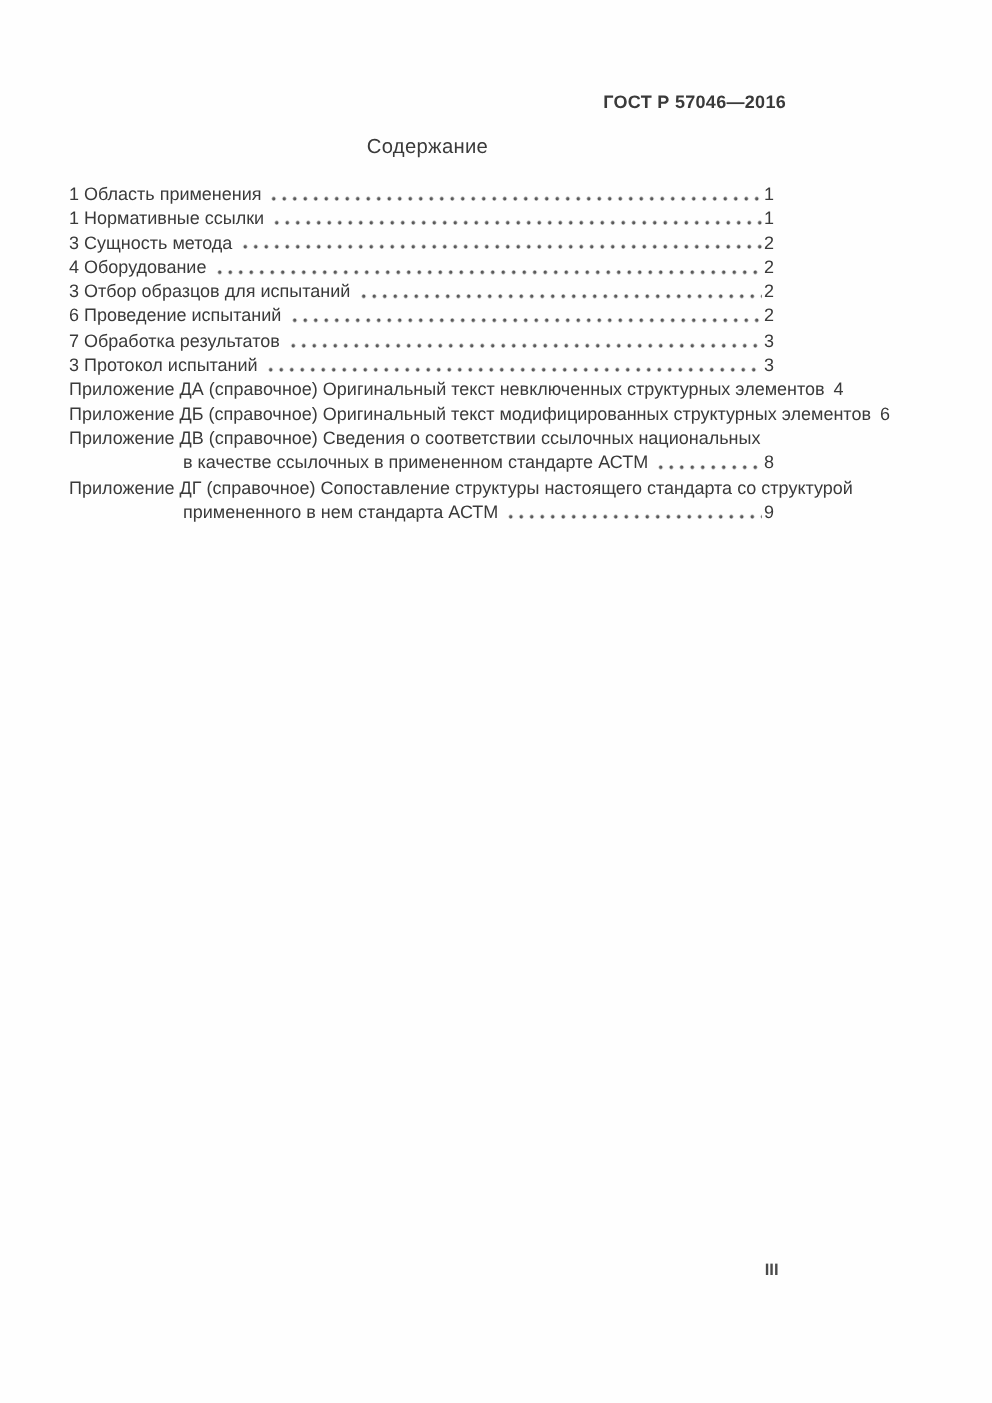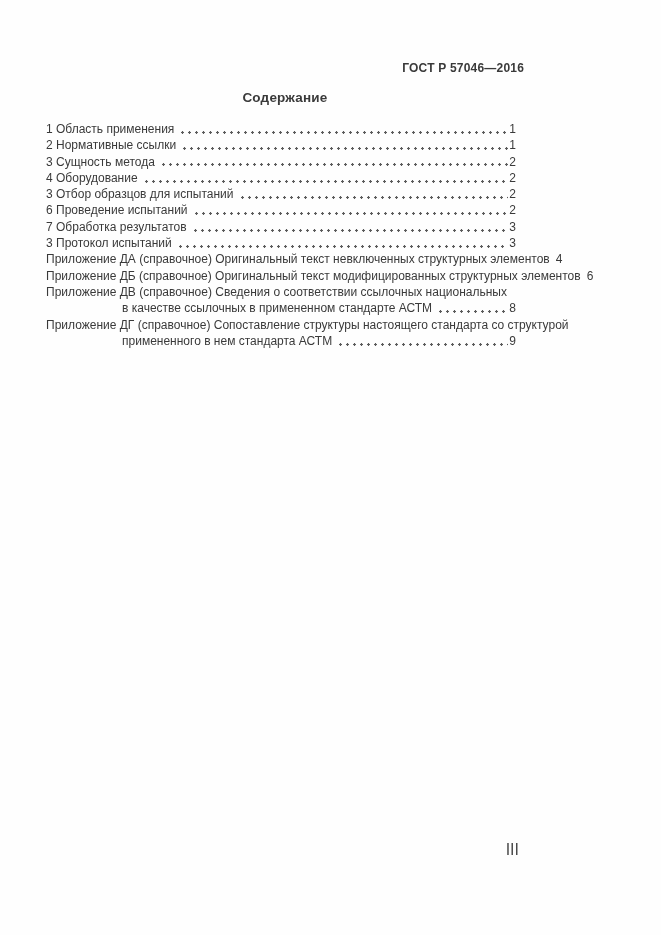--- a/index.html
+++ b/index.html
@@ -39,21 +39,21 @@
     font-weight: bold;
     letter-spacing: 0.2px;
   }
   .page-title {
     position: absolute;
     top: 90px;
     left: 0;
     right: 0;
     text-align: center;
     font-size: 13.5px;
-    font-weight: bold;
+    font-weight: normal;
     letter-spacing: 0.2px;
   }
   .toc {
     position: absolute;
     top: 121px;
     left: 0;
     right: 0;
     padding-right: 8px;
   }
   .toc-row {
@@ -82,39 +82,40 @@
   .toc-page {
     flex: 0 0 auto;
   }
   .footer-page-number {
     position: absolute;
     top: 841px;
     left: 0;
     right: 0;
     text-align: right;
     padding-right: 5px;
-    font-size: 16px;
+    font-size: 11px;
     color: #4a4a4a;
+    font-weight: bold;
   }
 </style>
 </head>
 <body>
 
 <div class="page">
   <div class="content">
     <div class="doc-code">ГОСТ Р 57046—2016</div>
     <div class="page-title">Содержание</div>
     <div class="toc" id="toc">
         <div class="toc-row">
           <span class="toc-text">1 Область применения</span>
           <span class="toc-dots"></span>
           <span class="toc-page">1</span>
         </div>
         <div class="toc-row">
-          <span class="toc-text">2 Нормативные ссылки</span>
+          <span class="toc-text">1 Нормативные ссылки</span>
           <span class="toc-dots"></span>
           <span class="toc-page">1</span>
         </div>
         <div class="toc-row">
           <span class="toc-text">3 Сущность метода</span>
           <span class="toc-dots"></span>
           <span class="toc-page">2</span>
         </div>
         <div class="toc-row">
           <span class="toc-text">4 Оборудование</span>

